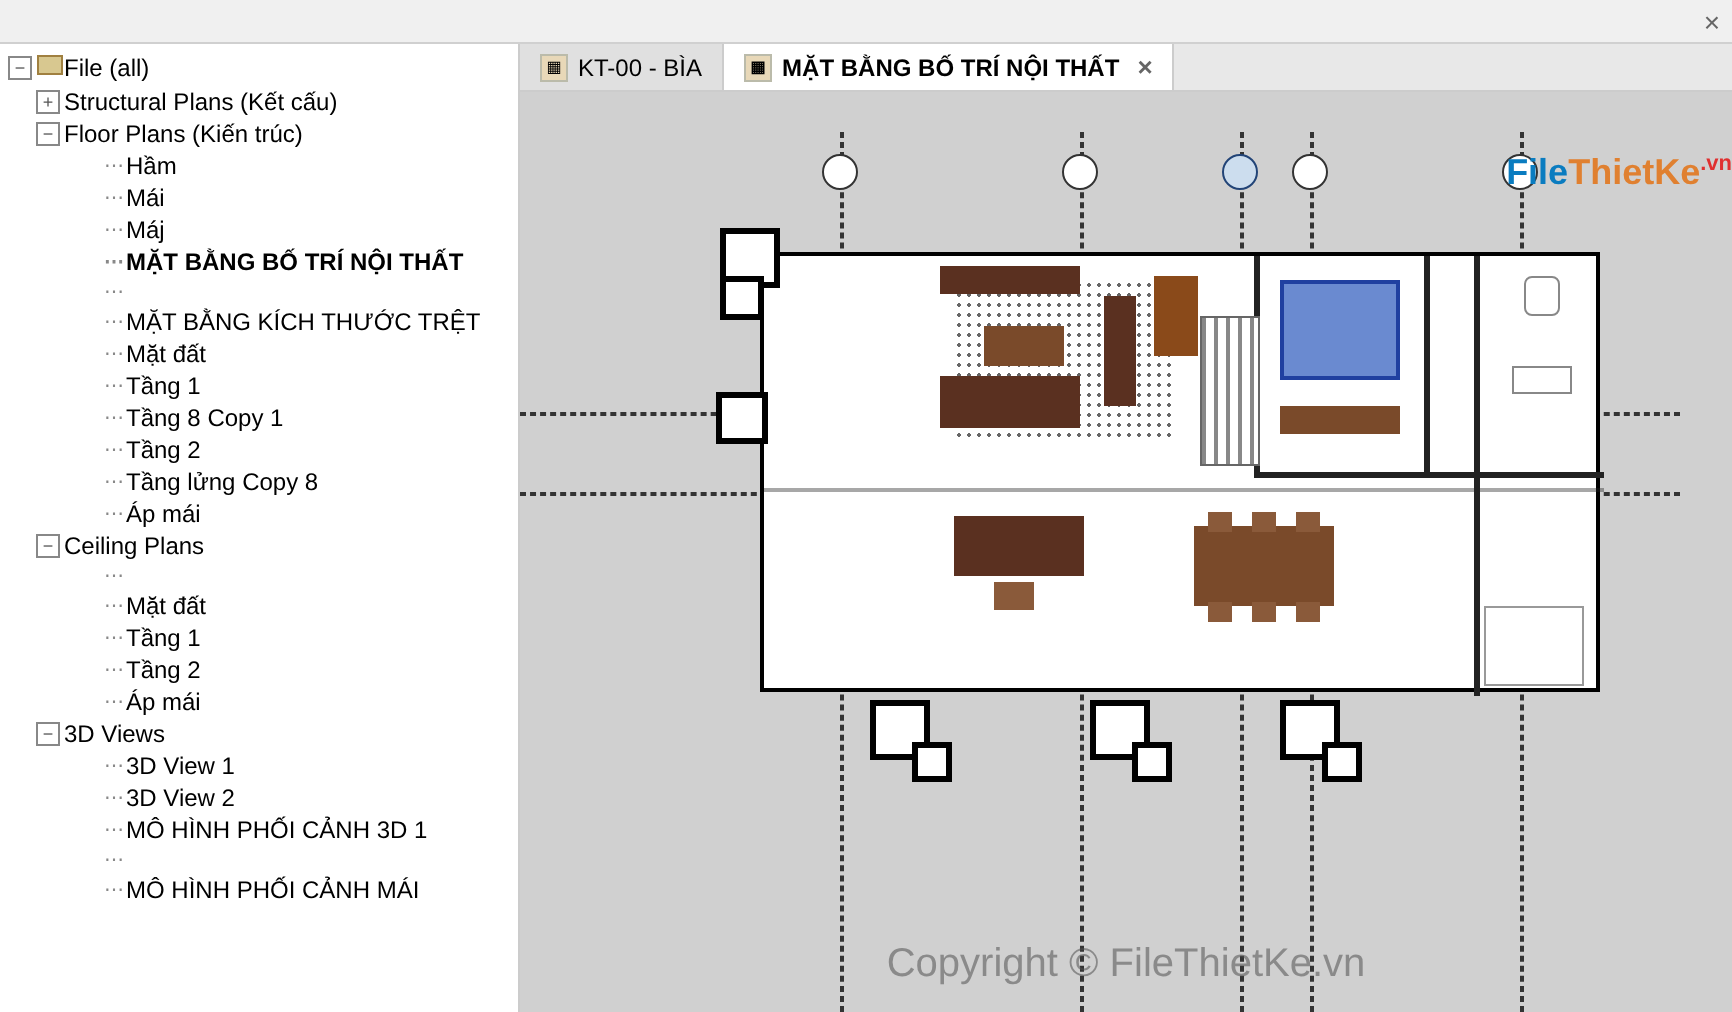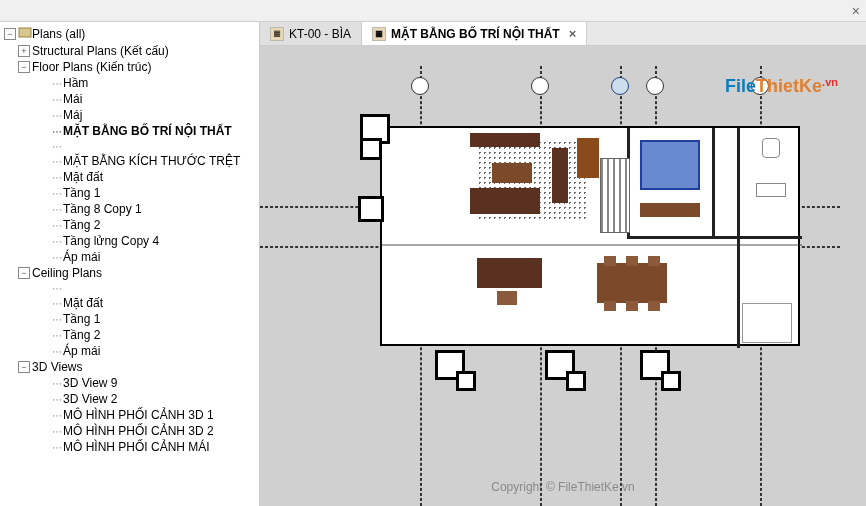--- a/index.html
+++ b/index.html
@@ -41,45 +41,45 @@
     .furn { position: absolute; }
     .sofa { background: #5a3020; }
     .table { background: #7a4a2a; }
     .bed { background: #6a8ad0; border: 2px solid #2040a0; }
     .chair { background: #8a5a3a; }
     .stair { background: repeating-linear-gradient(90deg, #888 0 2px, #fff 2px 6px); border: 1px solid #666; }
     .dotpat { background: radial-gradient(#666 1px, transparent 1px); background-size: 5px 5px; }
     
     .corner-box { position: absolute; width: 30px; height: 30px; border: 3px solid #000; background: #fff; }
     
-    .watermark-logo { position: absolute; top: 30px; right: 28px; font-size: 18px; font-weight: bold; }
+    .watermark-logo { position: absolute; top: 30px; right: 0; font-size: 18px; font-weight: bold; }
     .watermark-logo .f { color: #0a7cc0; }
     .watermark-logo .t { color: #e08030; }
     .watermark-logo .vn { color: #e03030; font-size: 11px; vertical-align: top; }
     
-    .watermark-copy { position: absolute; left: 50%; bottom: 12px; transform: translateX(-50%); font-size: 12px; color: rgba(80,80,80,0.55); font-weight: 500; pointer-events: none; }
+    .watermark-copy { position: absolute; left: 50%; bottom: 12px; transform: translateX(-50%); font-size: 20px; color: rgba(80,80,80,0.55); font-weight: 500; pointer-events: none; }
   </style>
 </head>
 <body>
 
 <div class="titlebar">
   <span class="close-x">×</span>
 </div>
 
 <div class="main">
 
   <div class="sidebar">
     <div class="tree" id="tree-root">
         <div class="tree-node indent-0">
           <span class="toggle">−</span>
           <span></span>
           <span><svg width="14" height="14">
               <rect x="1" y="3" width="12" height="9" fill="#d8c890" stroke="#a08040"></rect>
             </svg></span>
-          <span> Plans (all)</span>
+          <span> File (all)</span>
         </div>
         <div class="tree-node indent-1">
           <span class="toggle">+</span>
           <span>Structural Plans (Kết cấu)</span>
         </div>
         <div class="tree-node indent-1">
           <span class="toggle">−</span>
           <span>Floor Plans (Kiến trúc)</span>
         </div>
         <div class="tree-node indent-2">
@@ -127,21 +127,21 @@
           <span>Tầng 8 Copy 1</span>
         </div>
         <div class="tree-node indent-2">
           <span class="toggle empty"></span>
           <span class="dots">⋯</span>
           <span>Tầng 2</span>
         </div>
         <div class="tree-node indent-2">
           <span class="toggle empty"></span>
           <span class="dots">⋯</span>
-          <span>Tầng lửng Copy 4</span>
+          <span>Tầng lửng Copy 8</span>
         </div>
         <div class="tree-node indent-2">
           <span class="toggle empty"></span>
           <span class="dots">⋯</span>
           <span>Áp mái</span>
         </div>
         <div class="tree-node indent-1">
           <span class="toggle">−</span>
           <span>Ceiling Plans</span>
         </div>
@@ -169,36 +169,35 @@
           <span class="dots">⋯</span>
           <span>Áp mái</span>
         </div>
         <div class="tree-node indent-1">
           <span class="toggle">−</span>
           <span>3D Views</span>
         </div>
         <div class="tree-node indent-2">
           <span class="toggle empty"></span>
           <span class="dots">⋯</span>
-          <span>3D View 9</span>
+          <span>3D View 1</span>
         </div>
         <div class="tree-node indent-2">
           <span class="toggle empty"></span>
           <span class="dots">⋯</span>
           <span>3D View 2</span>
         </div>
         <div class="tree-node indent-2">
           <span class="toggle empty"></span>
           <span class="dots">⋯</span>
           <span>MÔ HÌNH PHỐI CẢNH 3D 1</span>
         </div>
         <div class="tree-node indent-2">
           <span class="toggle empty"></span>
           <span class="dots">⋯</span>
-          <span>MÔ HÌNH PHỐI CẢNH 3D 2</span>
         </div>
         <div class="tree-node indent-2">
           <span class="toggle empty"></span>
           <span class="dots">⋯</span>
           <span>MÔ HÌNH PHỐI CẢNH MÁI</span>
         </div>
       </div>
   </div>
 
   <div class="workspace">

